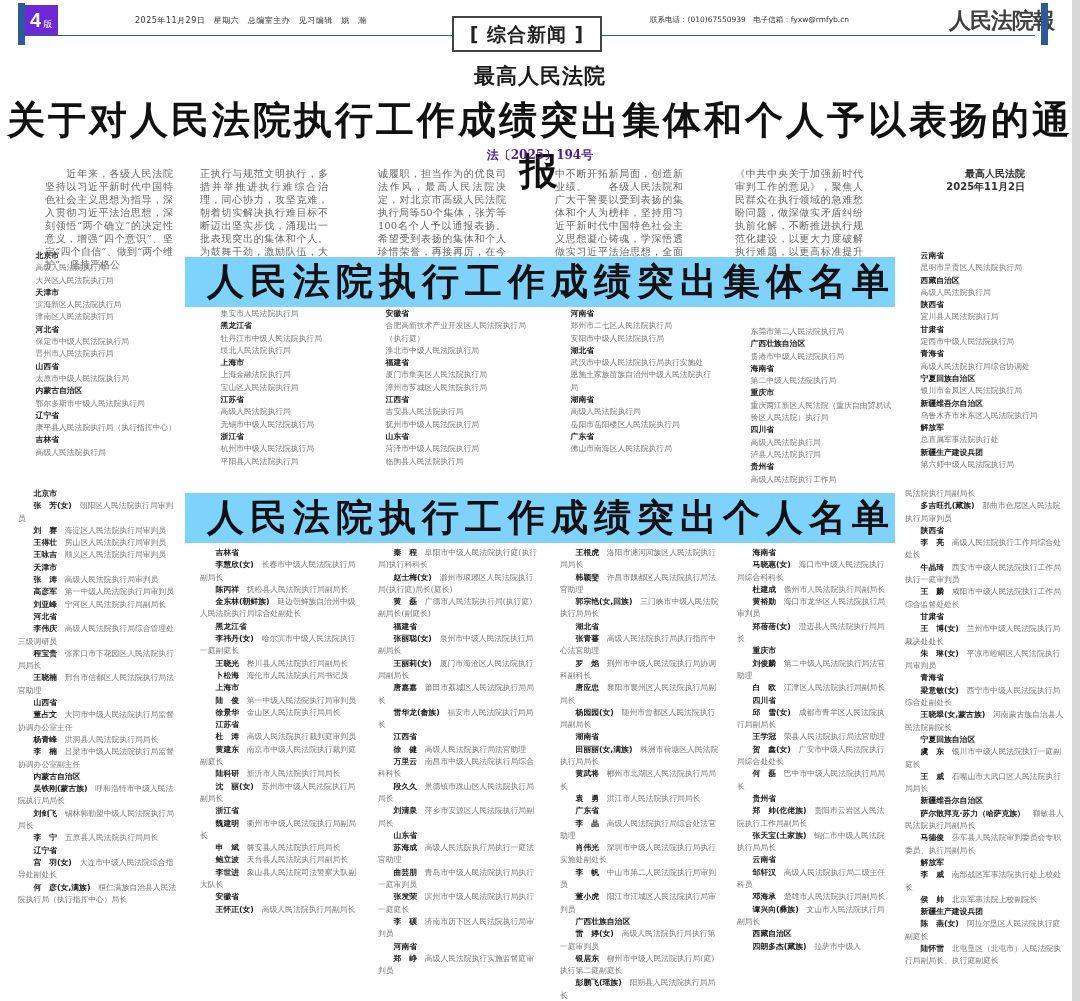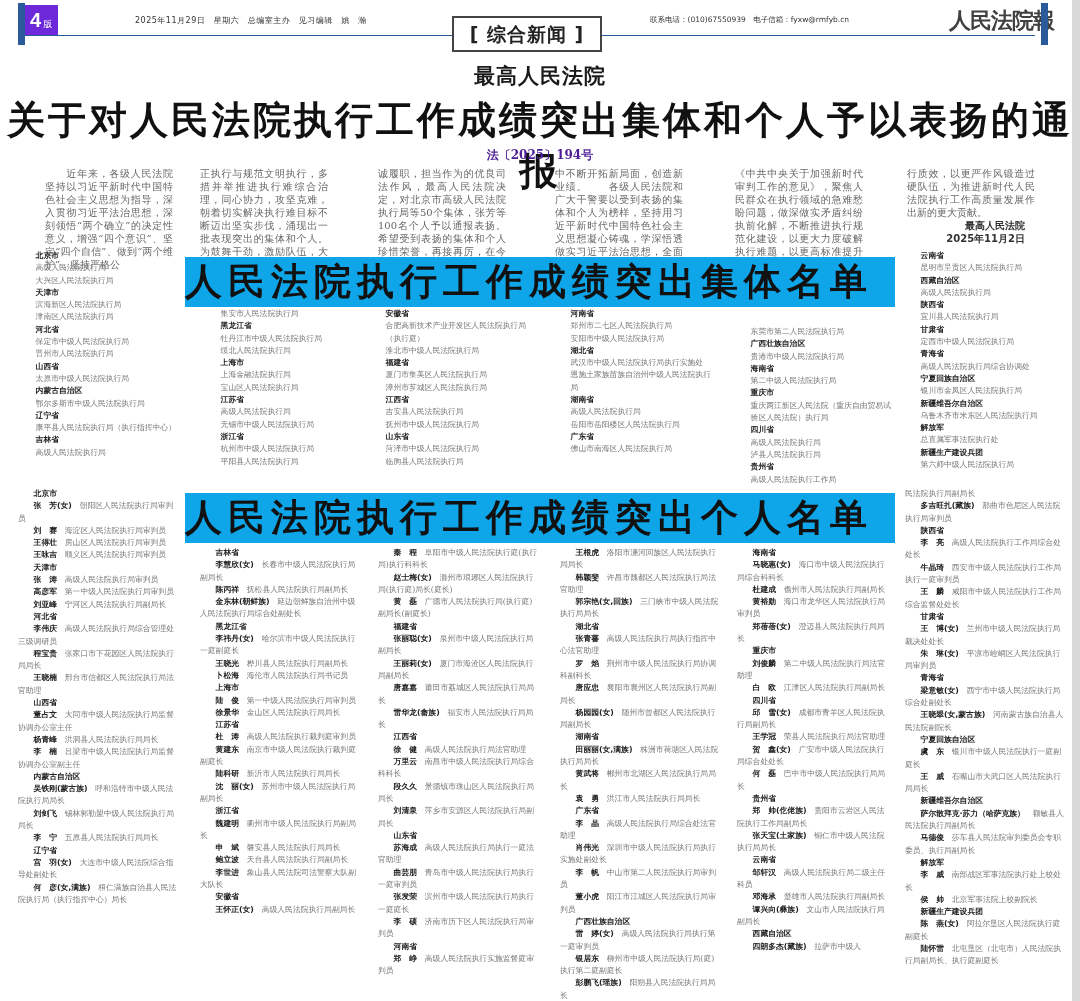--- a/index.html
+++ b/index.html
@@ -13,21 +13,21 @@
 .rule{position:absolute;left:25px;top:35px;width:1010px;height:1px;background:#2a5a9a;}
 .section-box{position:absolute;left:452px;top:16px;width:150px;height:36px;border:2px solid #444;background:#fff;font-family:"DejaVu Sans",sans-serif;font-weight:bold;font-size:19px;color:#222;text-align:center;line-height:32px;letter-spacing:1px;}
 .contact{position:absolute;left:650px;top:15px;font-size:7.5px;color:#333;font-family:"DejaVu Sans",sans-serif;}
 .logo{position:absolute;left:949px;top:6px;font-size:22px;color:#404040;font-family:"DejaVu Serif",serif;font-weight:bold;letter-spacing:-1px;}
 .logo-bar{position:absolute;left:1041px;top:3px;width:7px;height:42px;background:#2a5a9a;}
 .issuer{position:absolute;left:0;top:62px;width:1080px;text-align:center;font-size:21px;font-weight:bold;color:#1a1a1a;font-family:"DejaVu Sans",sans-serif;letter-spacing:1px;}
 .headline{position:absolute;left:0;top:95px;width:1080px;text-align:center;font-size:38px;font-weight:bold;color:#111;letter-spacing:3px;font-family:"DejaVu Serif",serif;}
 .docno{position:absolute;left:0;top:147px;width:1080px;text-align:center;font-size:12px;color:#4c1d95;font-weight:bold;}
 .intro{position:absolute;top:167px;width:128px;font-size:10px;line-height:13px;color:#666;text-align:justify;}
 .sig{font-family:"DejaVu Sans",sans-serif;font-weight:bold;color:#333;text-align:right;padding-right:10px;}
-.banner{position:absolute;left:0;width:1080px;text-align:left;font-size:37px;font-weight:bold;color:#111;letter-spacing:6px;background:#0ea5e9;font-family:"DejaVu Serif",serif;}
+.banner{position:absolute;left:0;width:1080px;text-align:right;font-size:37px;font-weight:bold;color:#111;letter-spacing:6px;background:#7dd3fc;font-family:"DejaVu Serif",serif;}
 .col{position:absolute;font-size:7.8px;line-height:12.3px;color:#777;}
 .col .prov{font-family:"DejaVu Sans",sans-serif;font-weight:bold;color:#222;padding-left:2em;}
 .col .org{padding-left:2em;text-indent:0;}
 .col .entry{text-indent:2em;}
 .col .nm{font-family:"DejaVu Sans",sans-serif;font-weight:bold;color:#222;margin-right:1em;}
 .right-edge{position:absolute;left:1072px;top:0;width:8px;height:1001px;background:#d8d8d8;}
 </style>
 </head>
 <body>
 
@@ -45,21 +45,20 @@
 <div class="issuer">最高人民法院</div>
 <div class="headline">关于对人民法院执行工作成绩突出集体和个人予以表扬的通报</div>
 <div class="docno">法〔2025〕194号</div>
 
 <div class="intro" style="left:45px;">　　近年来，各级人民法院坚持以习近平新时代中国特色社会主义思想为指导，深入贯彻习近平法治思想，深刻领悟“两个确立”的决定性意义，增强“四个意识”、坚定“四个自信”、做到“两个维护”，坚持严格公</div>
 <div class="intro" style="left:200px;">正执行与规范文明执行，多措并举推进执行难综合治理，同心协力，攻坚克难，朝着切实解决执行难目标不断迈出坚实步伐，涌现出一批表现突出的集体和个人。　　为鼓舞干劲，激励队伍，大力弘扬忠</div>
 <div class="intro" style="left:378px;">诚履职，担当作为的优良司法作风，最高人民法院决定，对北京市高级人民法院执行局等50个集体，张芳等100名个人予以通报表扬。希望受到表扬的集体和个人珍惜荣誉，再接再厉，在今后的工作</div>
 <div class="intro" style="left:555px;">中不断开拓新局面，创造新业绩。　　各级人民法院和广大干警要以受到表扬的集体和个人为榜样，坚持用习近平新时代中国特色社会主义思想凝心铸魂，学深悟透做实习近平法治思想，全面落实</div>
 <div class="intro" style="left:735px;">《中共中央关于加强新时代审判工作的意见》，聚焦人民群众在执行领域的急难愁盼问题，做深做实矛盾纠纷执前化解，不断推进执行规范化建设，以更大力度破解执行难题，以更高标准提升执</div>
 <div class="intro" style="left:907px;">
-  <div>行质效，以更严作风锻造过硬队伍，为推进新时代人民法院执行工作高质量发展作出新的更大贡献。</div>
   <div class="sig">最高人民法院</div>
   <div class="sig">2025年11月2日</div>
 </div>
 
 <div class="col" id="cc0" style="left:20px;top:250px;width:165px;">
     <div class="prov">北京市</div>
     <div class="org">高级人民法院执行局</div>
     <div class="org">大兴区人民法院执行局</div>
     <div class="prov">天津市</div>
     <div class="org">滨海新区人民法院执行局</div>

